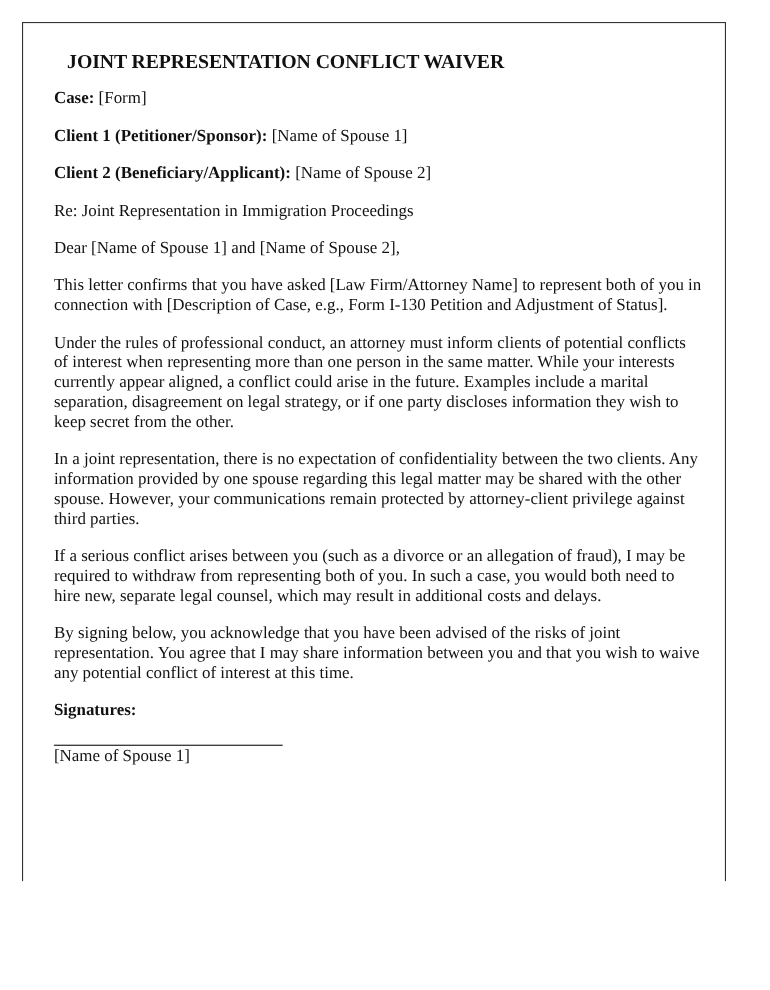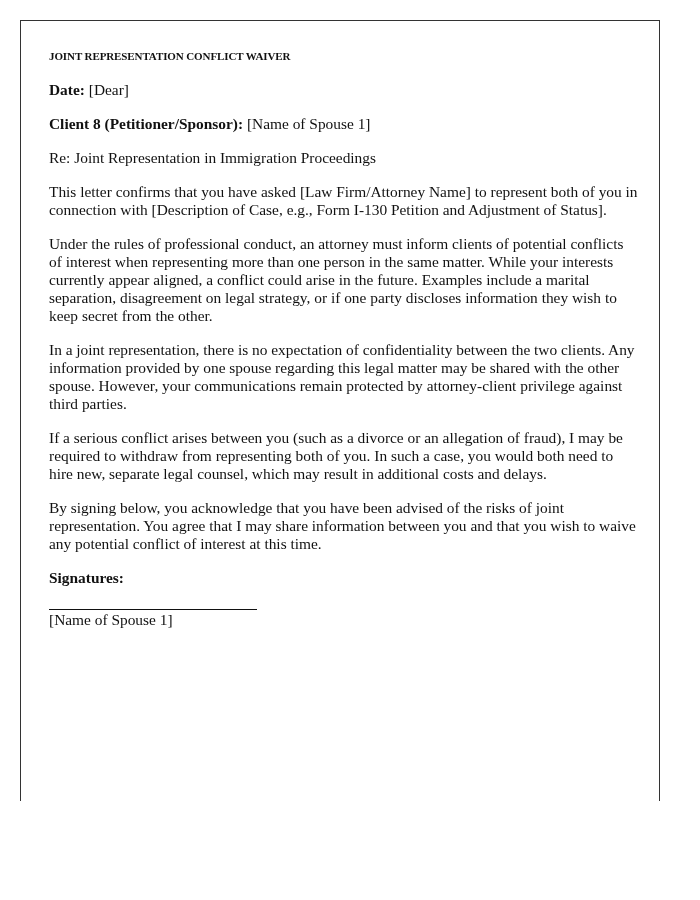--- a/index.html
+++ b/index.html
@@ -30,22 +30,22 @@
     .content {
       position: absolute;
       left: 28px;
       top: 26px;
       width: 590px;
       font-size: 15.4px;
       line-height: 18px;
     }
     .title {
       font-weight: bold;
-      margin: 0 0 16px 0;
-      font-size: 11px;
+      margin: 0 0 16px 12px;
+      font-size: 18px;
       letter-spacing: -0.1px;
     }
     .field {
       margin: 0 0 16px 0;
     }
     .field .label {
       font-weight: bold;
     }
     .re {
       font-weight: normal;
@@ -77,32 +77,37 @@
   </style>
 </head>
 <body>
 
 <div class="page">
   <div class="content">
 
     <div class="title">JOINT REPRESENTATION CONFLICT WAIVER</div>
 
     <div class="field">
-      <span class="label">Date:</span>
-      <span>[Dear]</span>
+      <span class="label">Case:</span>
+      <span>[Form]</span>
     </div>
 
     <div class="field">
-      <span class="label">Client 8 (Petitioner/Sponsor):</span>
+      <span class="label">Client 1 (Petitioner/Sponsor):</span>
       <span>[Name of Spouse 1]</span>
     </div>
 
+    <div class="field">
+      <span class="label">Client 2 (Beneficiary/Applicant):</span>
+      <span>[Name of Spouse 2]</span>
+    </div>
 
     <div class="re">Re: Joint Representation in Immigration Proceedings</div>
 
+    <div class="para">Dear [Name of Spouse 1] and [Name of Spouse 2],</div>
 
     <div class="para">This letter confirms that you have asked [Law Firm/Attorney Name] to represent both of you in connection with [Description of Case, e.g., Form I-130 Petition and Adjustment of Status].</div>
 
     <div class="section">
       <span>Under the rules of professional conduct, an attorney must inform clients of potential conflicts of interest when representing more than one person in the same matter. While your interests currently appear aligned, a conflict could arise in the future. Examples include a marital separation, disagreement on legal strategy, or if one party discloses information they wish to keep secret from the other.</span>
     </div>
 
     <div class="section">
       <span>In a joint representation, there is no expectation of confidentiality between the two clients. Any information provided by one spouse regarding this legal matter may be shared with the other spouse. However, your communications remain protected by attorney-client privilege against third parties.</span>
     </div>

